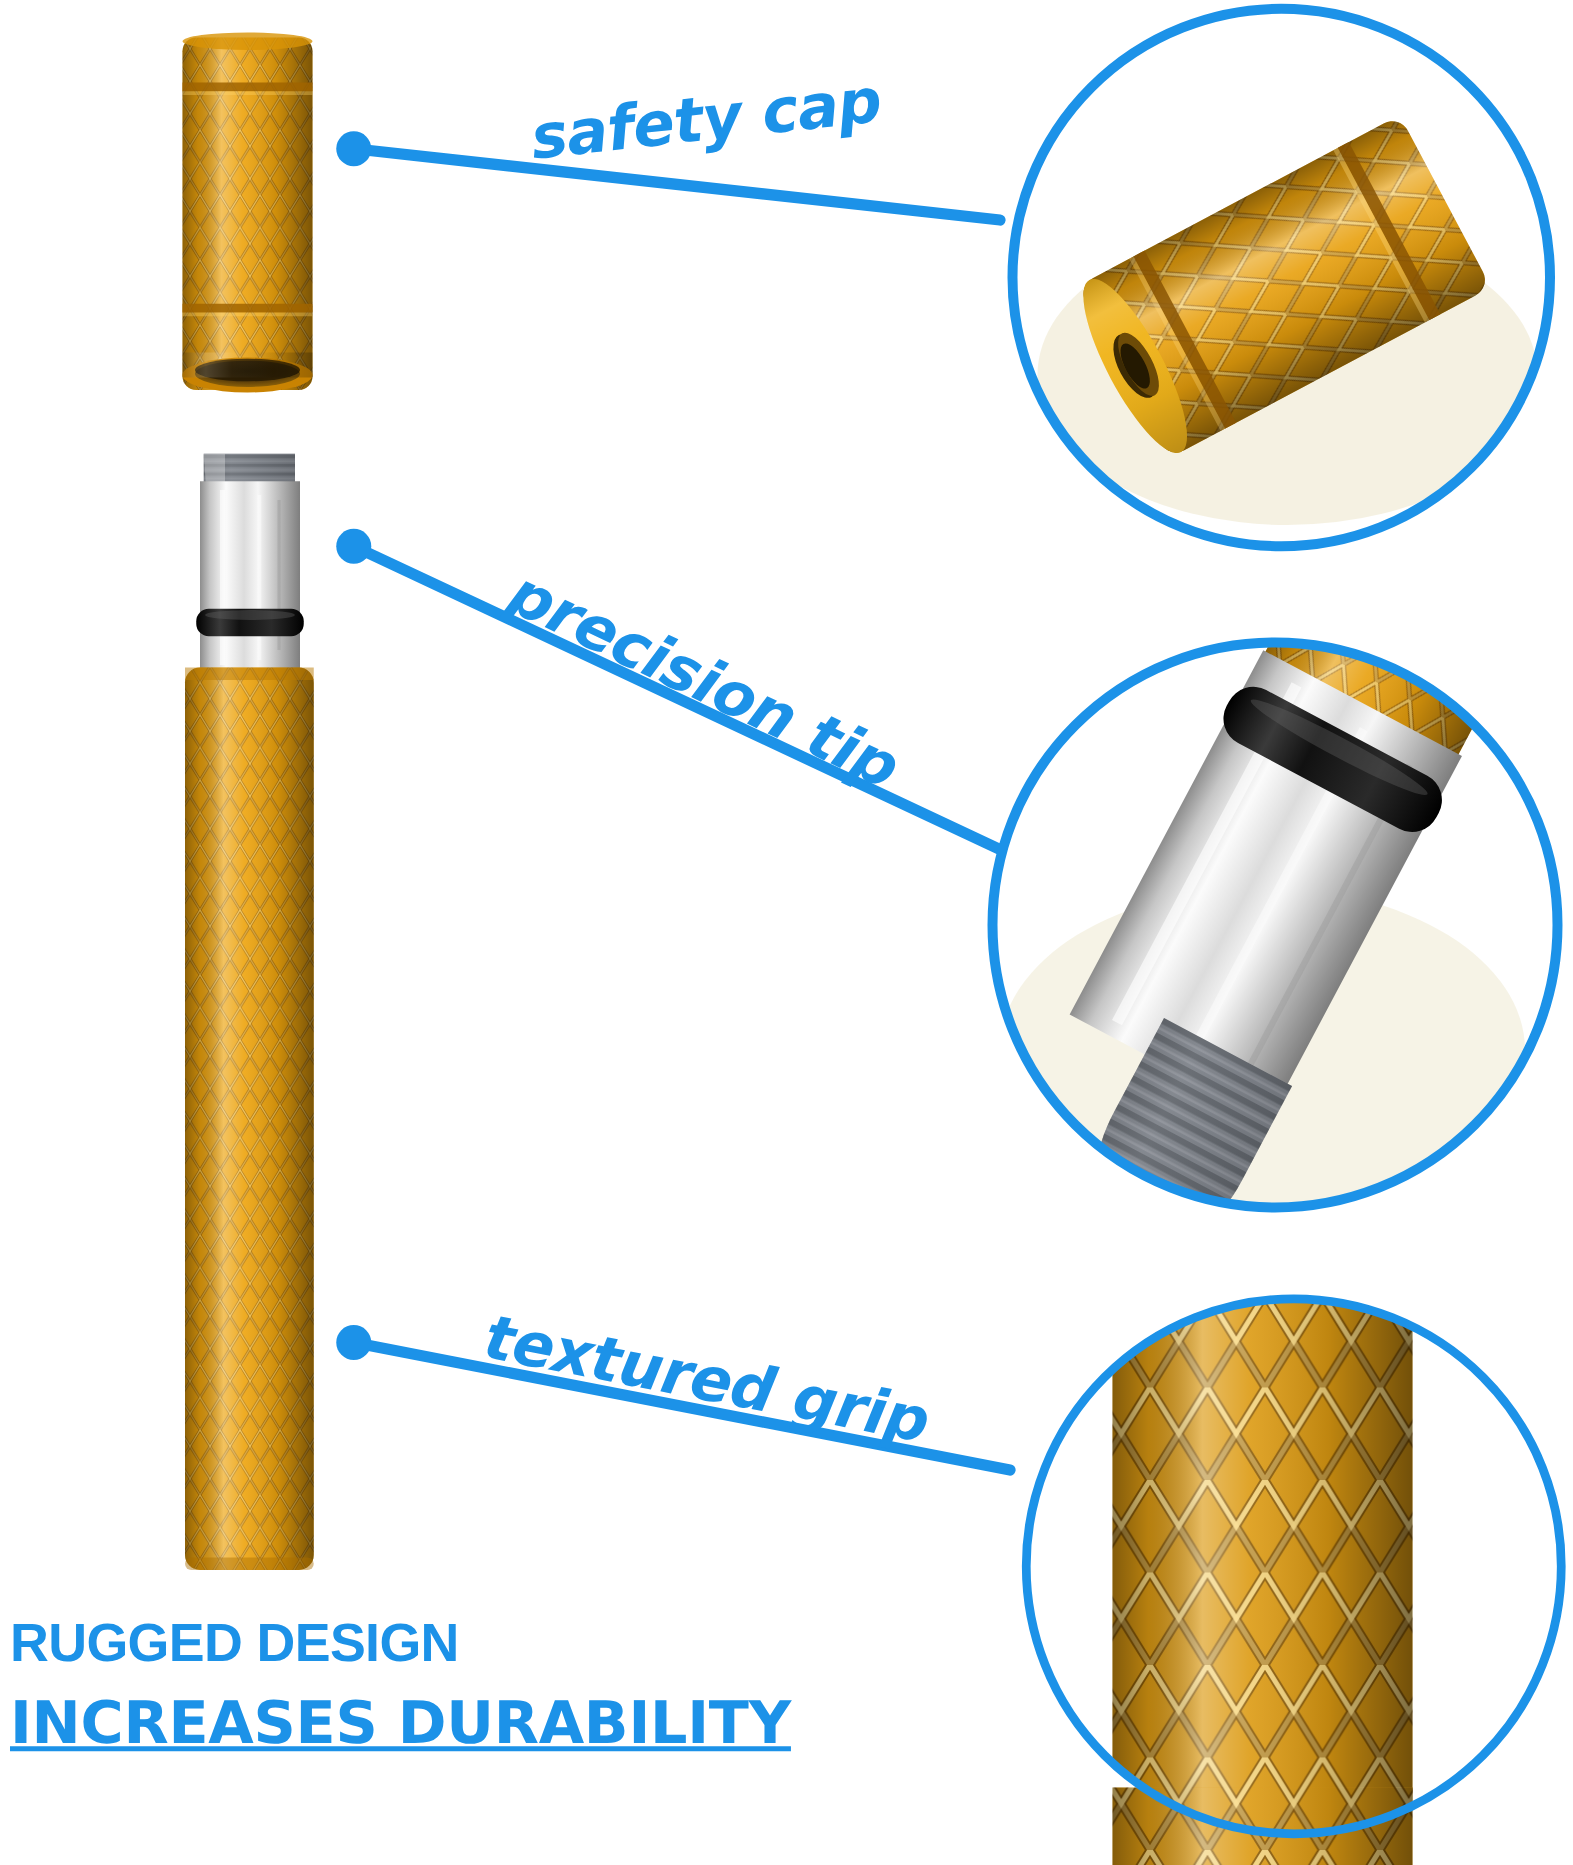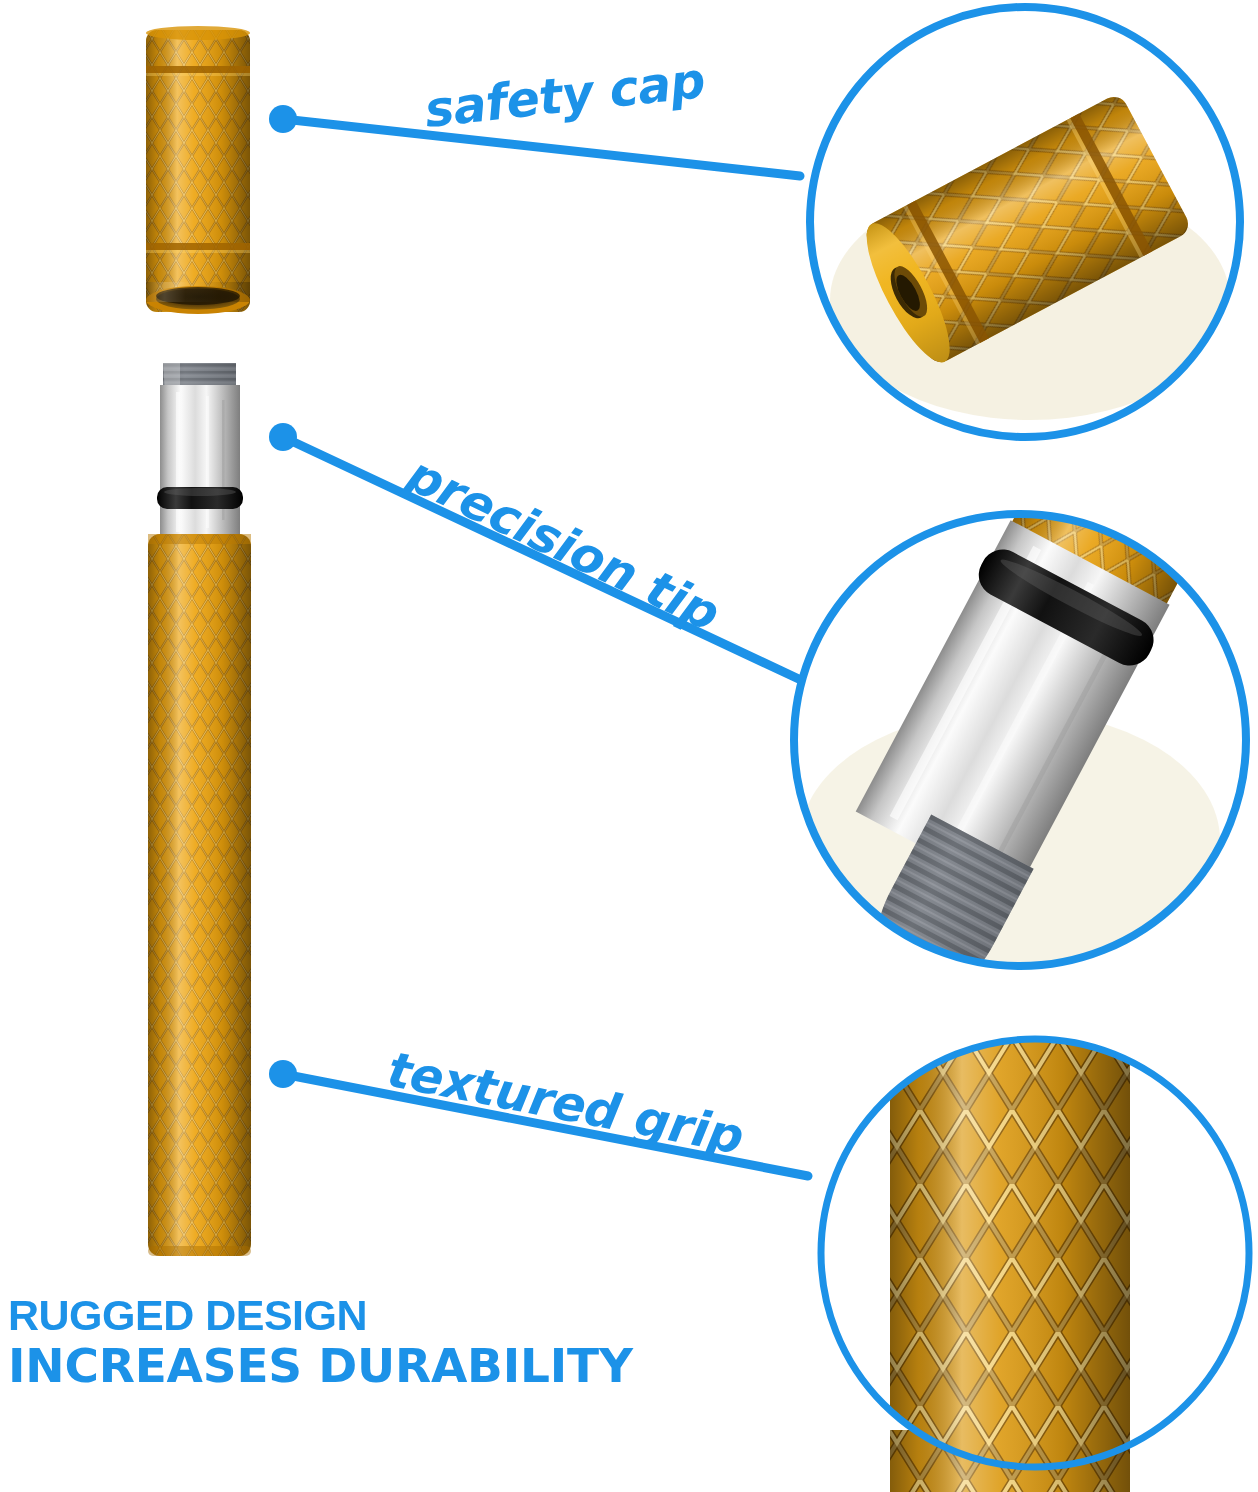--- a/index.html
+++ b/index.html
@@ -28,22 +28,23 @@
 
   
   #headline-block{position:absolute;left:8px;top:1294px;}
   #headline-main{
     color:#1c92e8;font-size:43px;font-weight:700;line-height:0.98;
     letter-spacing:-0.5px;white-space:nowrap;
     font-family:Liberation Sans, sans-serif;
   }
   #headline-sub{
     color:#1c92e8;font-size:47px;font-weight:700;line-height:1.02;
-    letter-spacing:-0.2px;white-space:nowrap;margin-top:6px;
+    letter-spacing:-0.2px;white-space:nowrap;margin-top:19px;
     font-family:"DejaVu Sans","Liberation Sans",sans-serif;
+    text-decoration:underline;
   }
 </style>
 </head>
 <body>
 
 <div id="stage">
 
   <svg class="svg-layer" width="1258" height="1492" viewBox="0 0 1258 1492">
     <defs>
 

